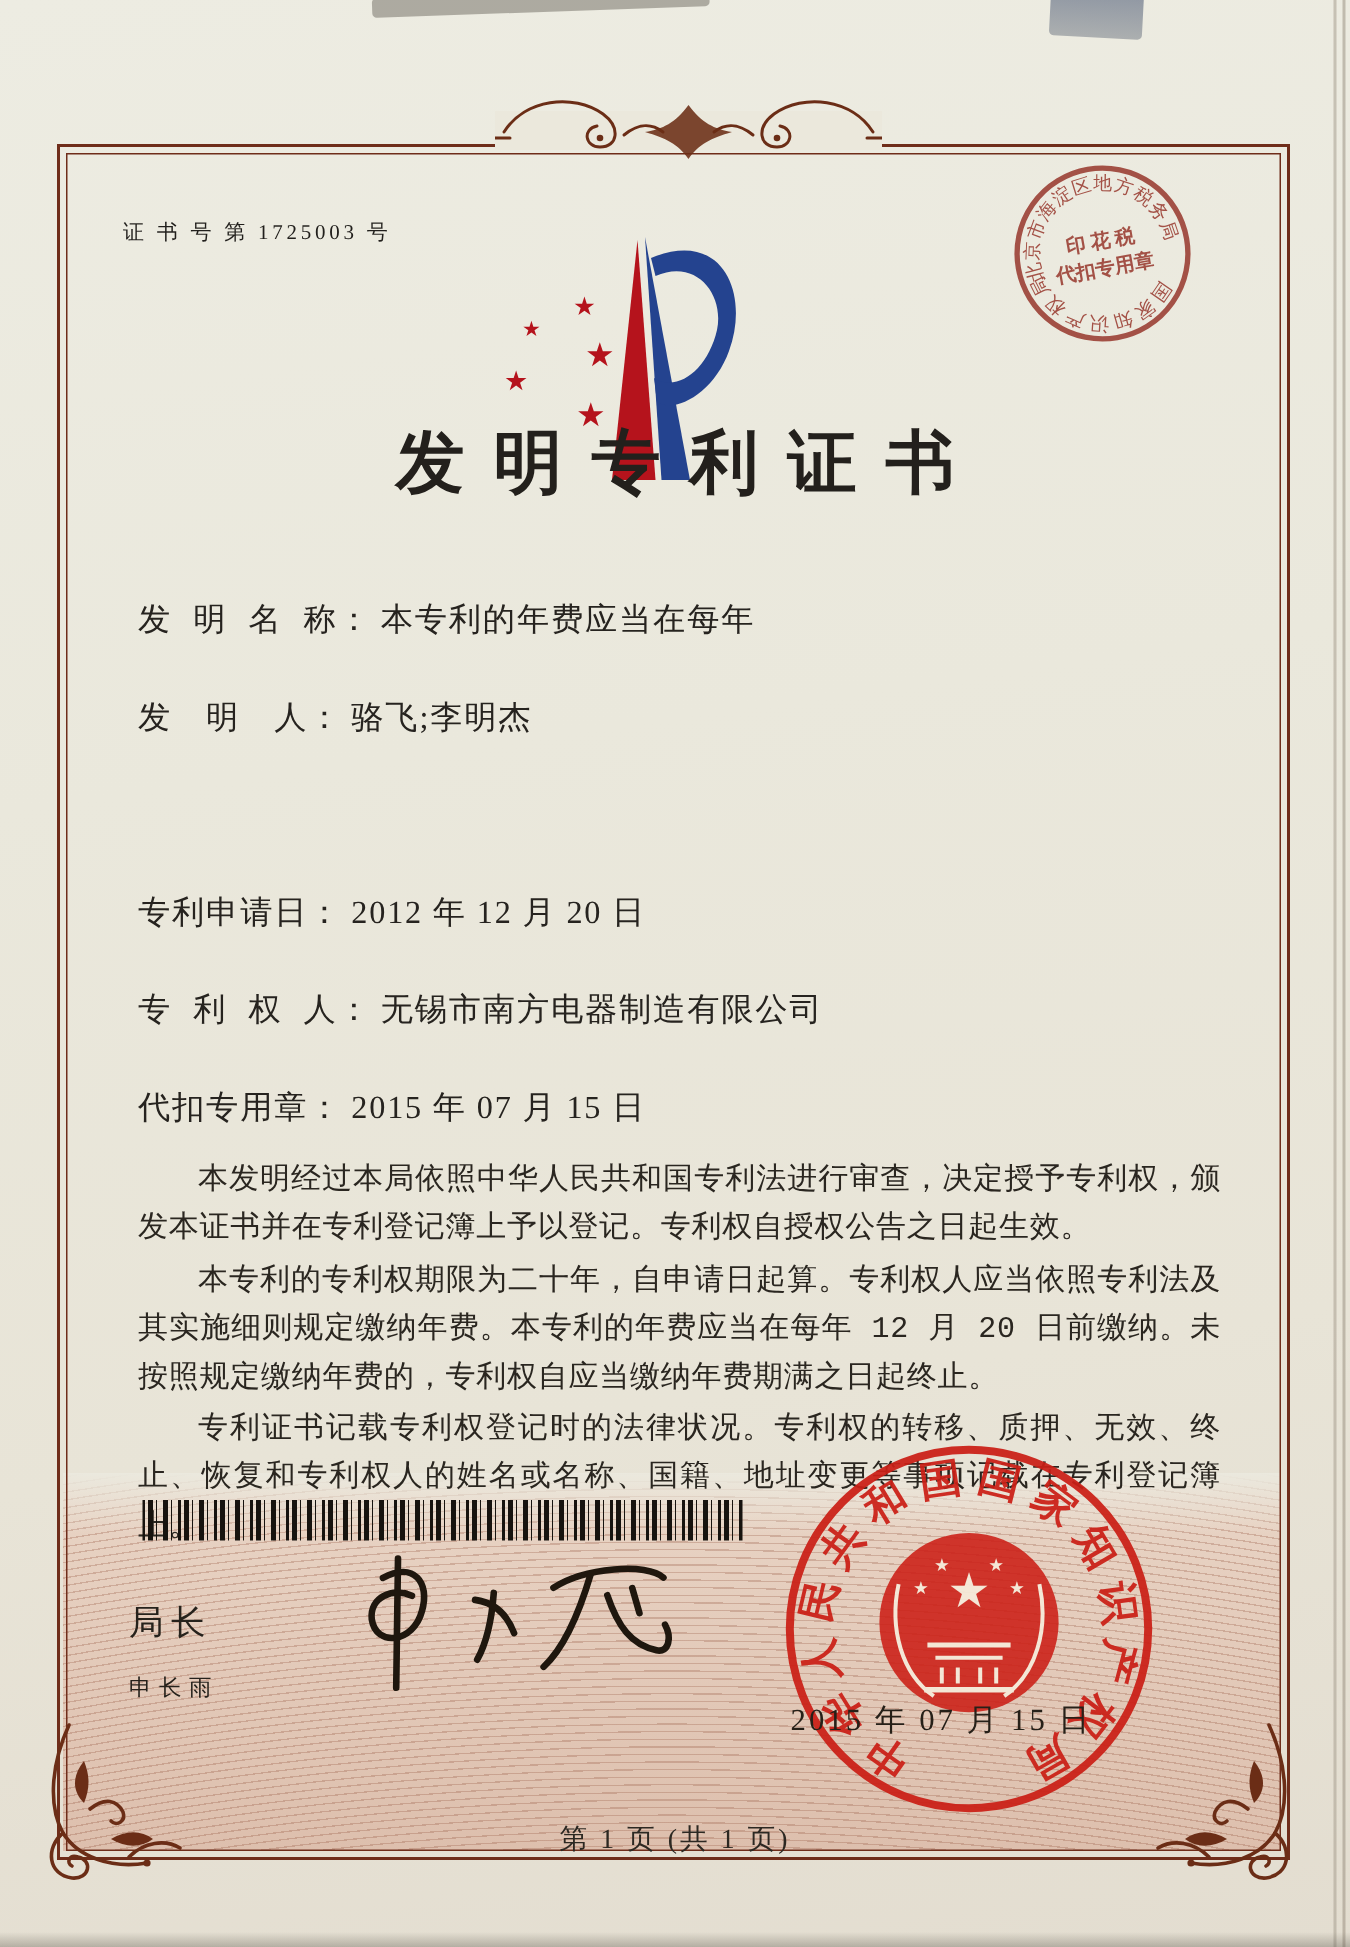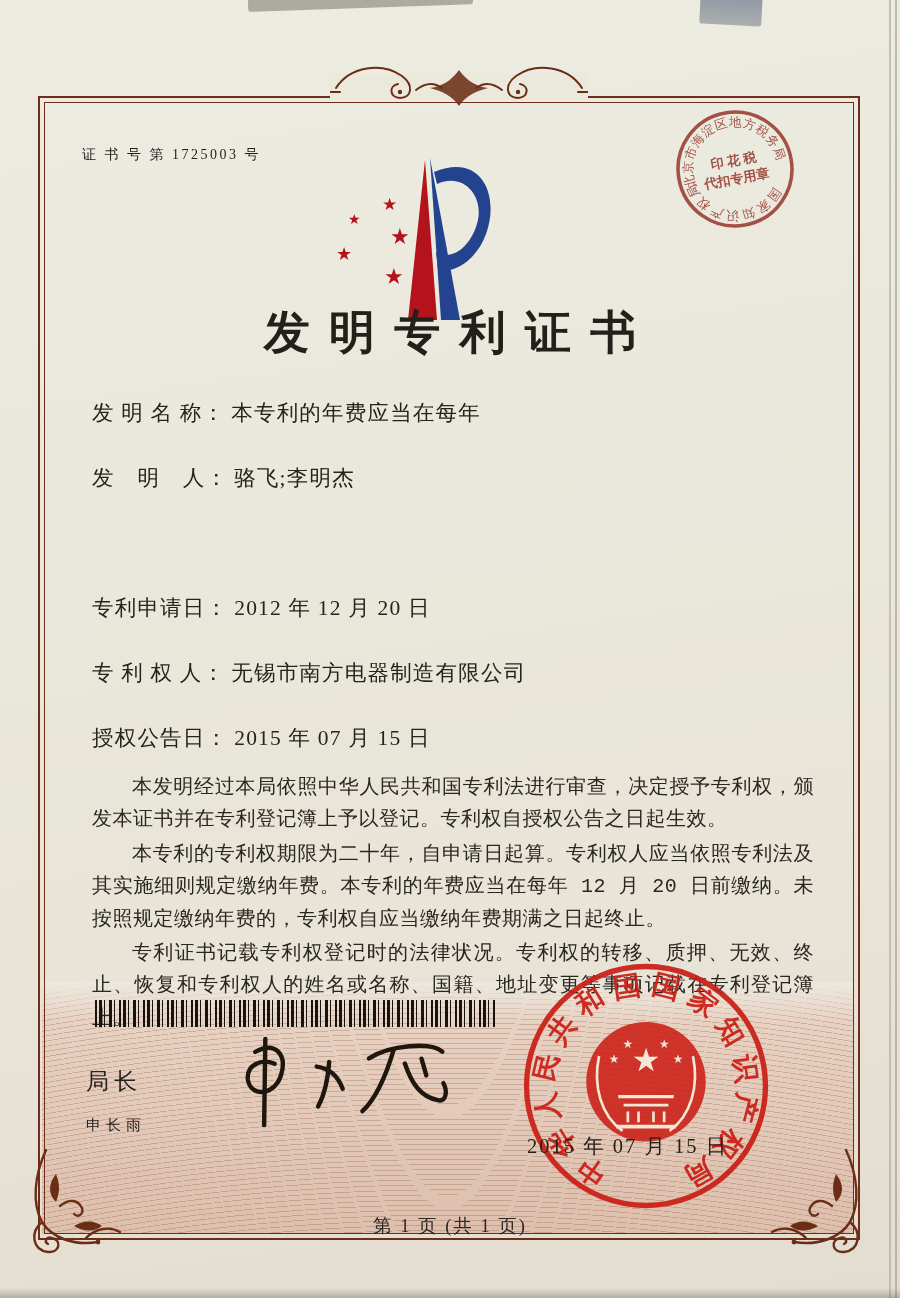--- a/index.html
+++ b/index.html
@@ -28,25 +28,25 @@
   .ornament-corner.left{left:26px;top:1146px;}
   .ornament-corner.right{left:760px;top:1146px;transform:scaleX(-1);}
 
   .certno{position:absolute;left:82px;top:146px;font-size:14px;letter-spacing:2.5px;color:#211f1c;z-index:2;}
 
   .tax-stamp{position:absolute;left:674px;top:108px;width:122px;height:122px;transform:rotate(-10deg);z-index:2;opacity:.9;}
 
   .logo{position:absolute;left:330px;top:152px;width:170px;height:180px;z-index:2;}
 
   .title{position:absolute;left:0;right:0;top:278px;text-align:center;font-size:46px;font-weight:700;
-         letter-spacing:.42em;text-indent:.42em;color:#23201c;z-index:2;margin-top:24px;}
+         letter-spacing:.42em;text-indent:.42em;color:#23201c;z-index:2;}
 
   .field{position:absolute;left:92px;font-size:21.5px;color:#26231f;letter-spacing:1.2px;z-index:2;white-space:nowrap;}
   .f0{top:398px}.f1{top:463px}.f2{top:528px}.f3{top:593px}.f4{top:658px}.f5{top:723px}
-  .field .flabel{margin-right:6px;}
+  .field .flabel{margin-right:6px;font-family:Liberation Mono, monospace;}
 
   .paras{position:absolute;left:92px;top:772px;width:722px;z-index:2;font-family:Liberation Mono, monospace;}
   .paras p{margin:0 0 2px 0;font-size:20px;line-height:1.62;text-indent:2em;color:#2a2620;
            text-align:justify;letter-spacing:.5px;}
 
   .guilloche{
     position:absolute;left:42px;top:982px;width:812px;height:252px;z-index:1;
     background:
       linear-gradient(#ebe9de 0%, rgba(235,233,222,0) 16%),
       repeating-radial-gradient(ellipse 1800px 1300px at 50% 520%,
@@ -172,21 +172,21 @@
   <div class="field f1">
     <span class="flabel">发　明　人：</span><span class="fvalue">骆飞;李明杰</span>
   </div>
   <div class="field f3">
     <span class="flabel">专利申请日：</span><span class="fvalue">2012 年 12 月 20 日</span>
   </div>
   <div class="field f4">
     <span class="flabel">专 利 权 人：</span><span class="fvalue">无锡市南方电器制造有限公司</span>
   </div>
   <div class="field f5">
-    <span class="flabel">授权公告日：</span><span class="fvalue">2015 年 07 月 15 日</span>
+    <span class="flabel">代扣专用章：</span><span class="fvalue">2015 年 07 月 15 日</span>
   </div>
 
   <div class="paras">
     <p>本发明经过本局依照中华人民共和国专利法进行审查，决定授予专利权，颁发本证书并在专利登记簿上予以登记。专利权自授权公告之日起生效。</p>
     <p>本专利的专利权期限为二十年，自申请日起算。专利权人应当依照专利法及其实施细则规定缴纳年费。本专利的年费应当在每年 12 月 20 日前缴纳。未按照规定缴纳年费的，专利权自应当缴纳年费期满之日起终止。</p>
     <p>专利证书记载专利权登记时的法律状况。专利权的转移、质押、无效、终止、恢复和专利权人的姓名或名称、国籍、地址变更等事项记载在专利登记簿上。</p>
   </div>
 
   <div class="guilloche"></div>
 

